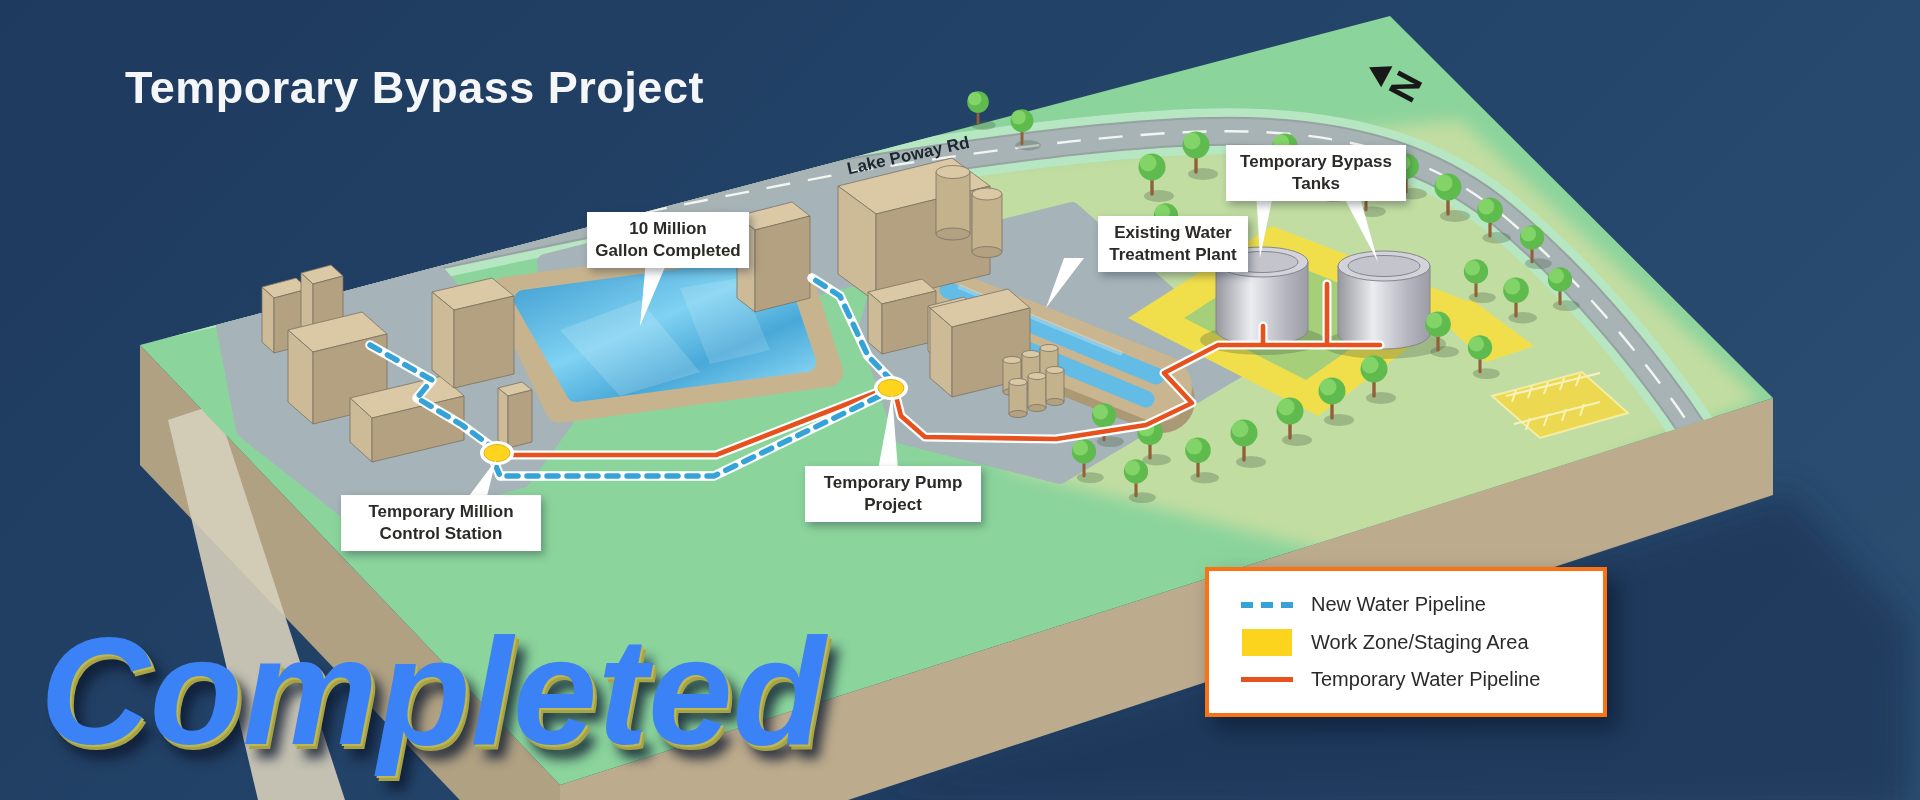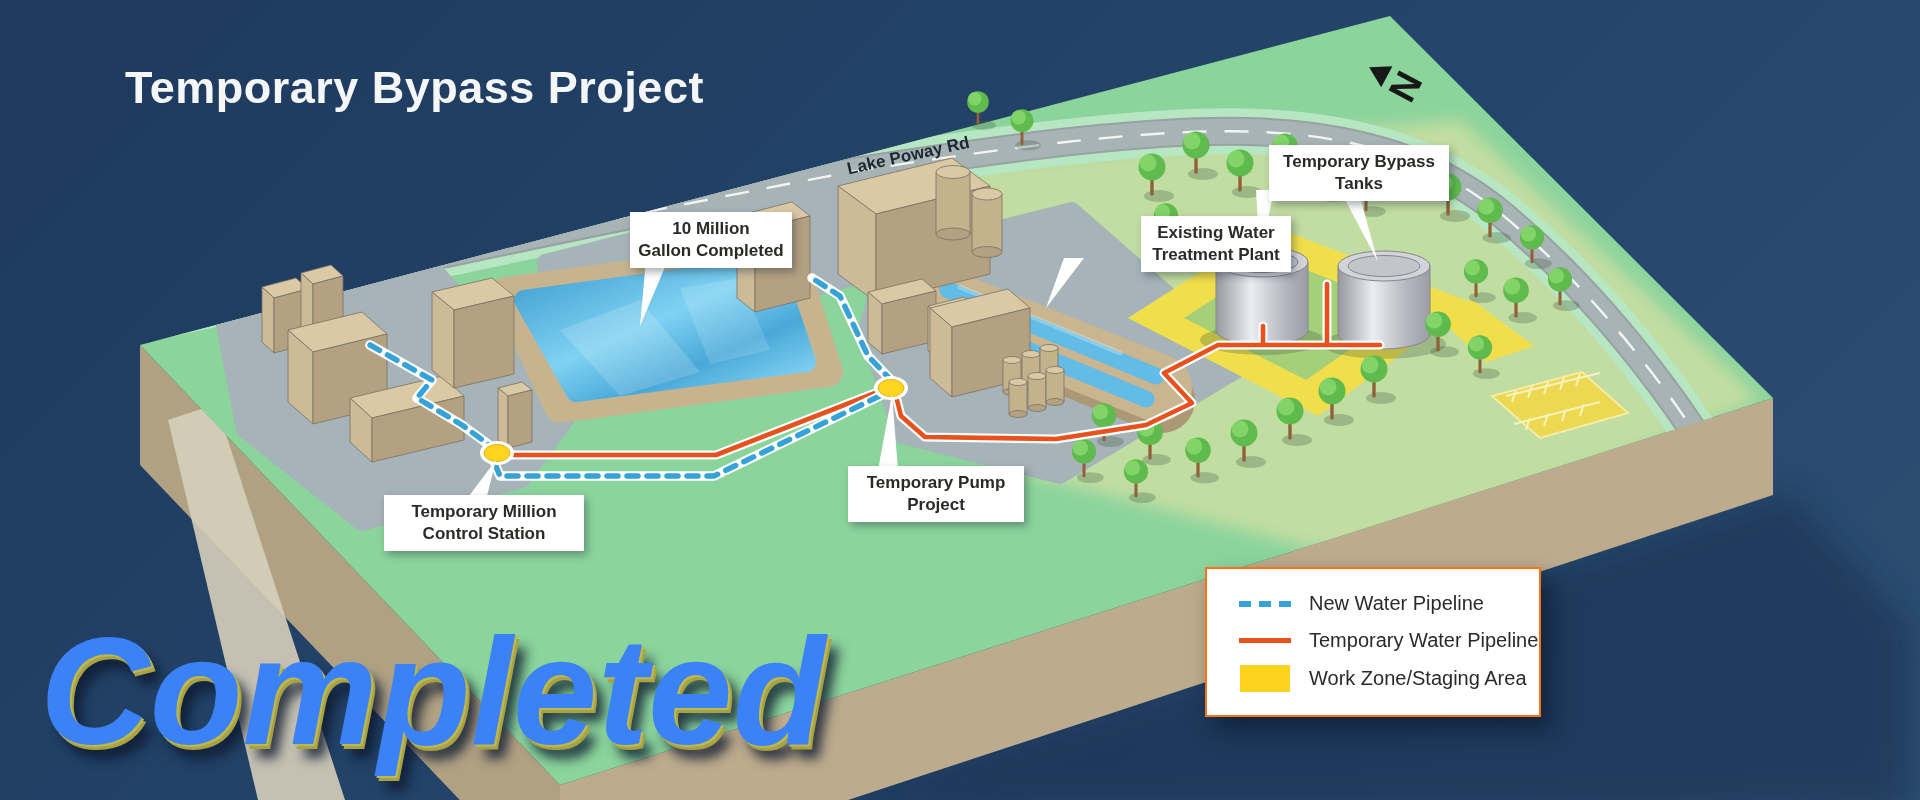--- a/index.html
+++ b/index.html
@@ -13,30 +13,29 @@
   svg.map{position:absolute;left:0;top:0;}
   .page-title{
     position:absolute;left:77px;top:62px;
     font-size:45px;font-weight:700;color:#f4f6f8;letter-spacing:.5px;margin-left:48px;
   }
   .callout{
     position:absolute;background:#ffffff;color:#2b2a27;
     font-size:17px;font-weight:700;line-height:1.28;text-align:center;
     padding:6px 8px;box-shadow:3px 4px 8px rgba(15,25,45,.35);
     z-index:6;
-    margin-left:43px;
   }
   .road-name{
     position:absolute;left:846px;top:146px;
     font-size:17px;font-weight:700;color:#1d2731;
     transform:rotate(-12.5deg);z-index:5;
   }
   .legend{
-    position:absolute;left:1205px;top:567px;width:336px;height:150px;
-    background:#ffffff;border:2px solid #f97316;box-sizing:border-box;
+    position:absolute;left:1205px;top:567px;width:402px;height:150px;
+    background:#ffffff;border:4px solid #f97316;box-sizing:border-box;
     box-shadow:10px 12px 20px rgba(8,18,38,.55);
     display:flex;flex-direction:column;justify-content:space-evenly;
     padding:10px 0 10px 32px;z-index:8;
   }
   .legend-row{display:flex;align-items:center;gap:18px;}
   .legend-swatch{width:52px;flex:0 0 52px;display:flex;align-items:center;justify-content:center;}
   .sw-dash{width:52px;height:0;border-top:6px dashed #35a3d8;}
   .sw-solid{width:52px;height:5px;background:#e7511e;}
   .sw-rect{width:50px;height:27px;background:#fdd41d;}
   .legend-label{font-size:20px;color:#2a2a2a;}
@@ -387,27 +386,27 @@
 
 <div class="legend">
   <div class="legend-row">
     <span class="legend-swatch">
           <span class="sw-dash"></span>
         </span>
     <span class="legend-label">New Water Pipeline</span>
   </div>
   <div class="legend-row">
     <span class="legend-swatch">
+          <span class="sw-rect"></span>
+        </span>
+    <span class="legend-label">Work Zone/Staging Area</span>
+  </div>
+  <div class="legend-row">
+    <span class="legend-swatch">
           <span class="sw-solid"></span>
         </span>
     <span class="legend-label">Temporary Water Pipeline</span>
   </div>
-  <div class="legend-row">
-    <span class="legend-swatch">
-          <span class="sw-rect"></span>
-        </span>
-    <span class="legend-label">Work Zone/Staging Area</span>
-  </div>
 </div>
 
 <div class="completed">Completed</div>
 
 </div>
 
 </body></html>

